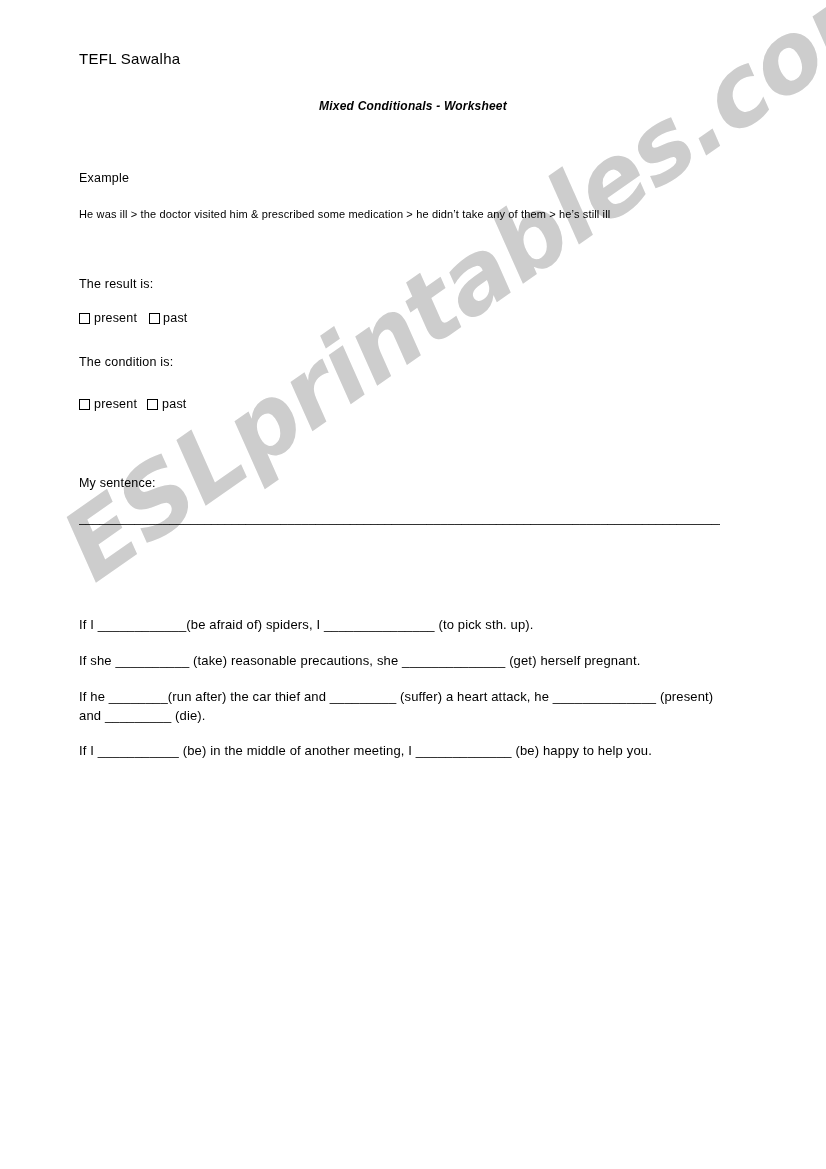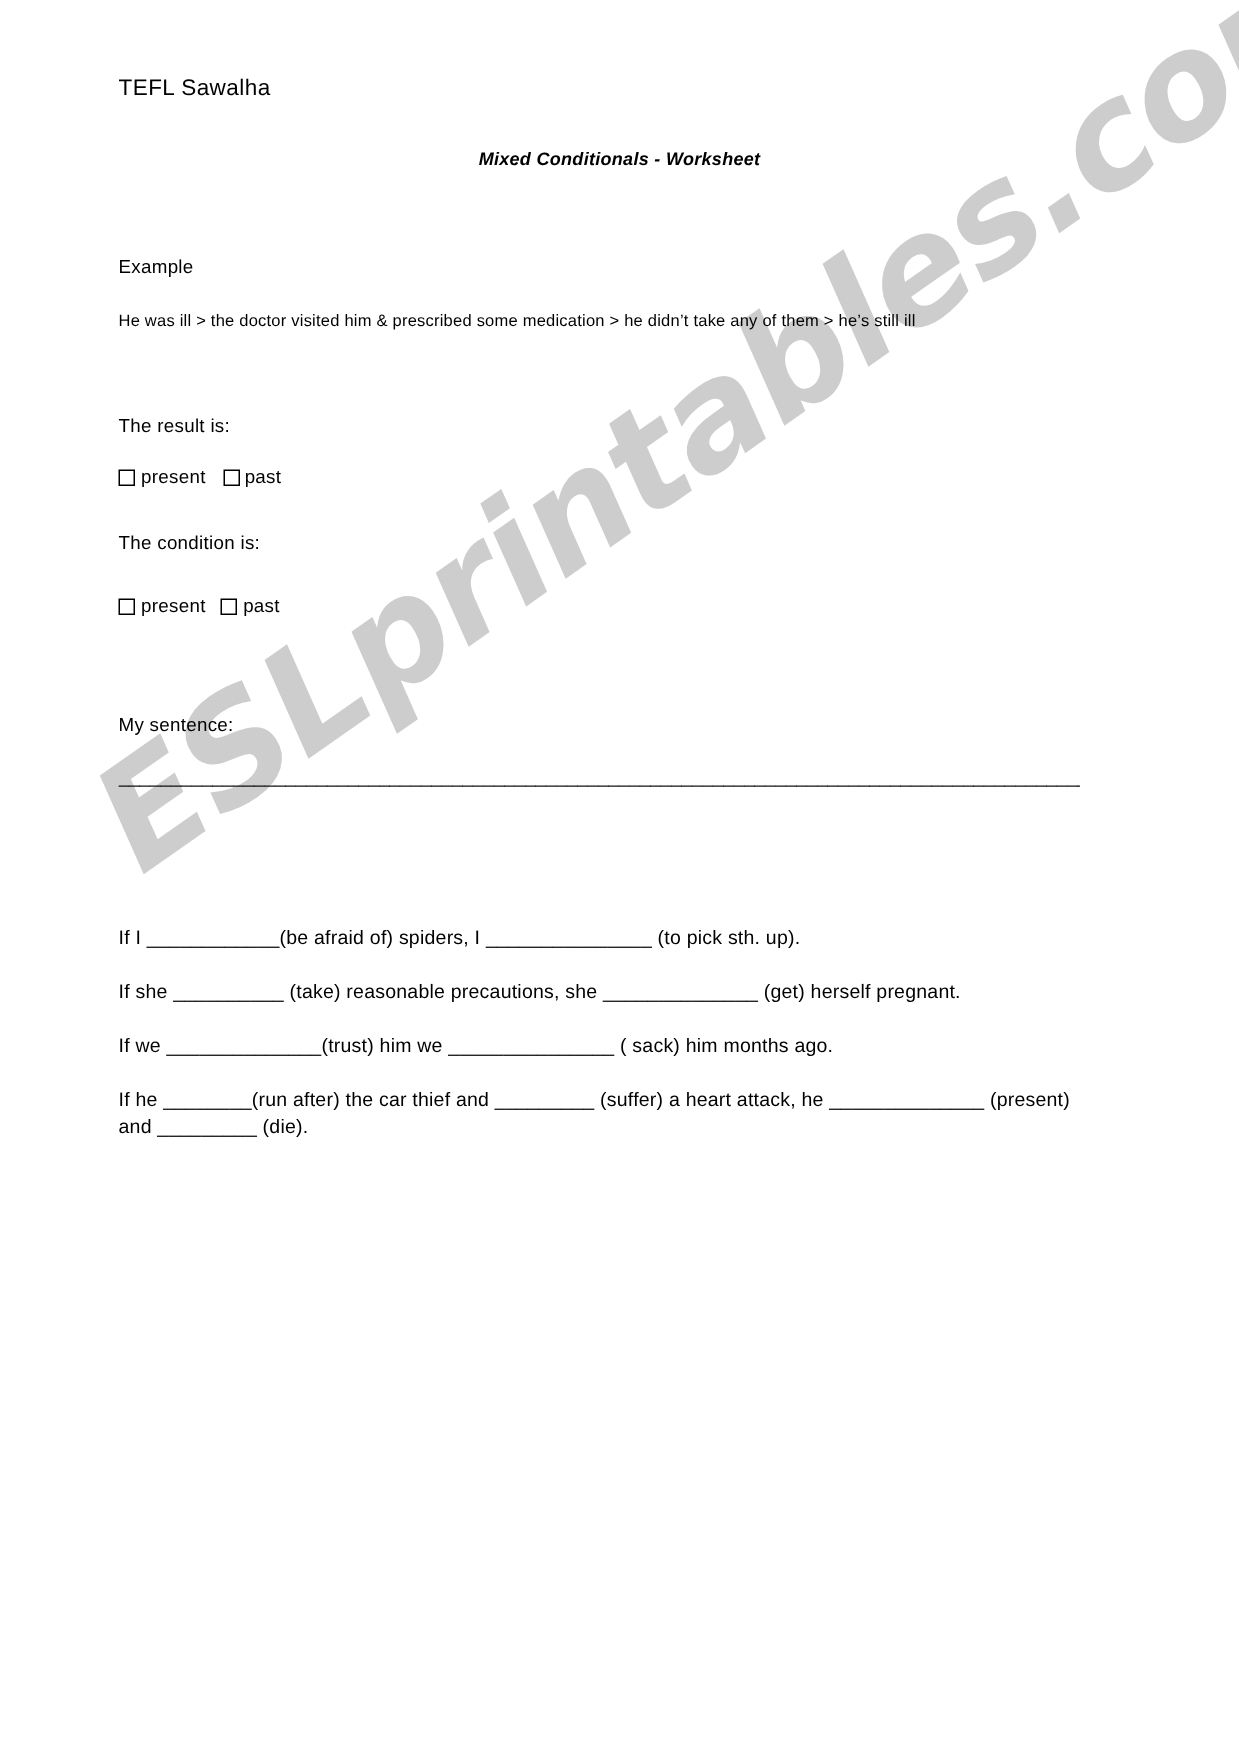--- a/index.html
+++ b/index.html
@@ -191,18 +191,18 @@
       </span>
     </div>
 
     <div class="label-italic mysent-label">My sentence:</div>
 
     <div class="rule-line">________________________________________________________________________________________________</div>
 
     <div class="exercises">
       <div class="exercise-item">If I ____________(be afraid of)  spiders, I _______________ (to pick sth. up).</div>
       <div class="exercise-item">If she __________ (take) reasonable precautions, she ______________ (get)  herself pregnant.</div>
-      <div class="exercise-item">If we ______________(trust) him we _______________ ( sack) him months ago.</div>
       <div class="exercise-item">If he ________(run after)  the car thief and _________ (suffer) a heart attack, he ______________ (present) and _________ (die).</div>
+      <div class="exercise-item">If I ___________ (be) in the middle of another meeting, I _____________ (be) happy to help you.</div>
     </div>
 
   </div>
 </div>
 
 </body></html>

